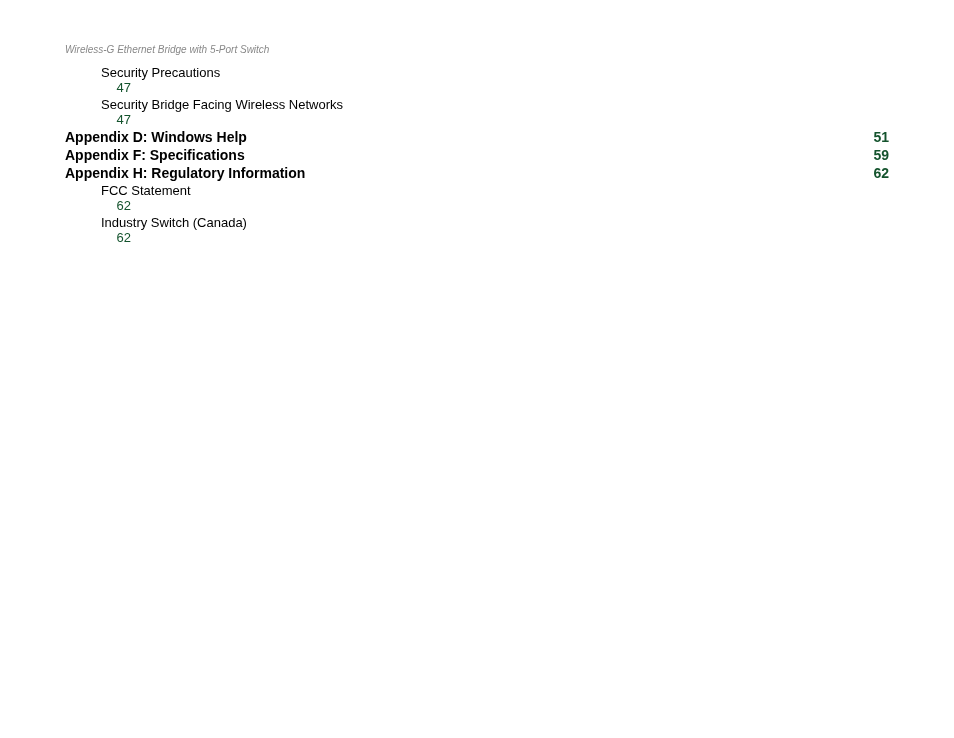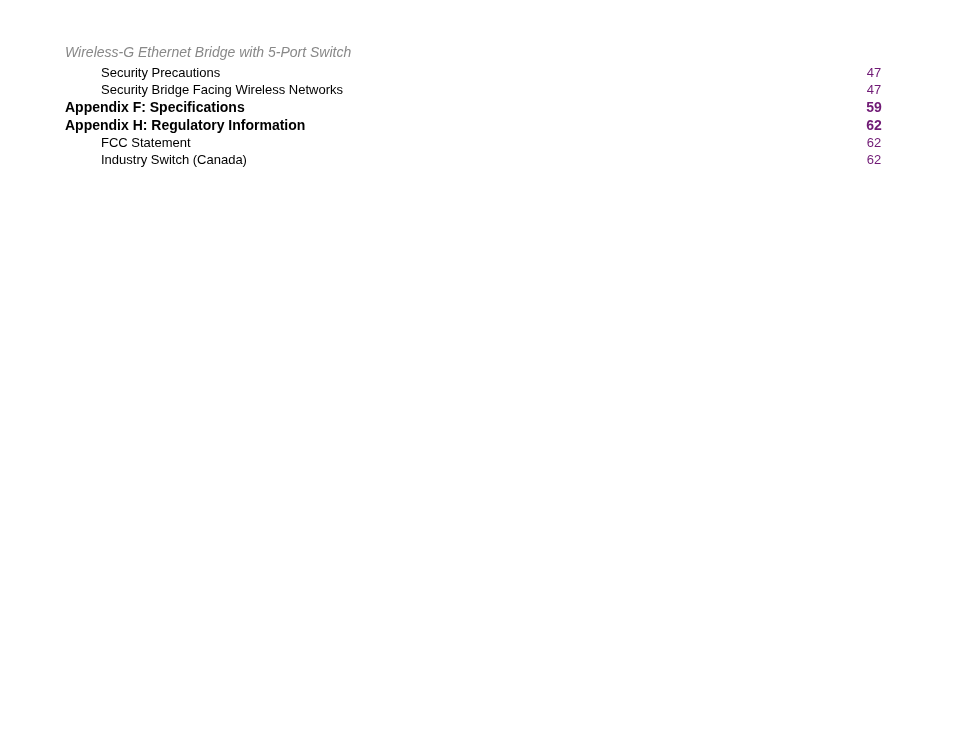--- a/index.html
+++ b/index.html
@@ -13,41 +13,42 @@
       font-family: Arial, Helvetica, sans-serif;
       width: 954px;
       min-height: 738px;
       position: relative;
     }
 
     .page-header {
       position: absolute;
       top: 44px;
       left: 65px;
-      font-size: 14px;
+      font-size: 10px;
       color: #888888;
       font-style: italic;
     }
 
     .toc-container {
       position: absolute;
       top: 65px;
       left: 65px;
       right: 65px;
     }
 
     .toc-entry {
       display: flex;
       justify-content: space-between;
       align-items: baseline;
       margin-bottom: 2px;
     }
 
     .toc-entry.indented {
       padding-left: 36px;
+      flex-direction: column;
     }
 
     .toc-entry.main-entry .toc-title {
       font-weight: bold;
       font-size: 14px;
       color: #000000;
     }
 
     .toc-entry.sub-entry .toc-title {
       font-weight: normal;
@@ -55,23 +56,23 @@
       color: #000000;
     }
 
     .toc-title {
       flex: 1;
     }
 
     .toc-page {
       font-size: 14px;
       font-weight: bold;
-      color: #701a75;
+      color: #14532d;
       min-width: 30px;
-      text-align: center;
+      text-align: right;
     }
 
     .toc-entry.sub-entry .toc-page {
       font-size: 13px;
       font-weight: normal;
     }
   </style>
 </head>
 <body>
 
@@ -82,20 +83,24 @@
 <div class="toc-container">
 <div class="toc-entry sub-entry indented">
       <span class="toc-title">Security Precautions</span>
       <span class="toc-page">47</span>
     </div>
     <div class="toc-entry sub-entry indented">
       <span class="toc-title">Security Bridge Facing Wireless Networks</span>
       <span class="toc-page">47</span>
     </div>
     <div class="toc-entry main-entry">
+      <span class="toc-title">Appendix D: Windows Help</span>
+      <span class="toc-page">51</span>
+    </div>
+    <div class="toc-entry main-entry">
       <span class="toc-title">Appendix F: Specifications</span>
       <span class="toc-page">59</span>
     </div>
     <div class="toc-entry main-entry">
       <span class="toc-title">Appendix H: Regulatory Information</span>
       <span class="toc-page">62</span>
     </div>
     <div class="toc-entry sub-entry indented">
       <span class="toc-title">FCC Statement</span>
       <span class="toc-page">62</span>

